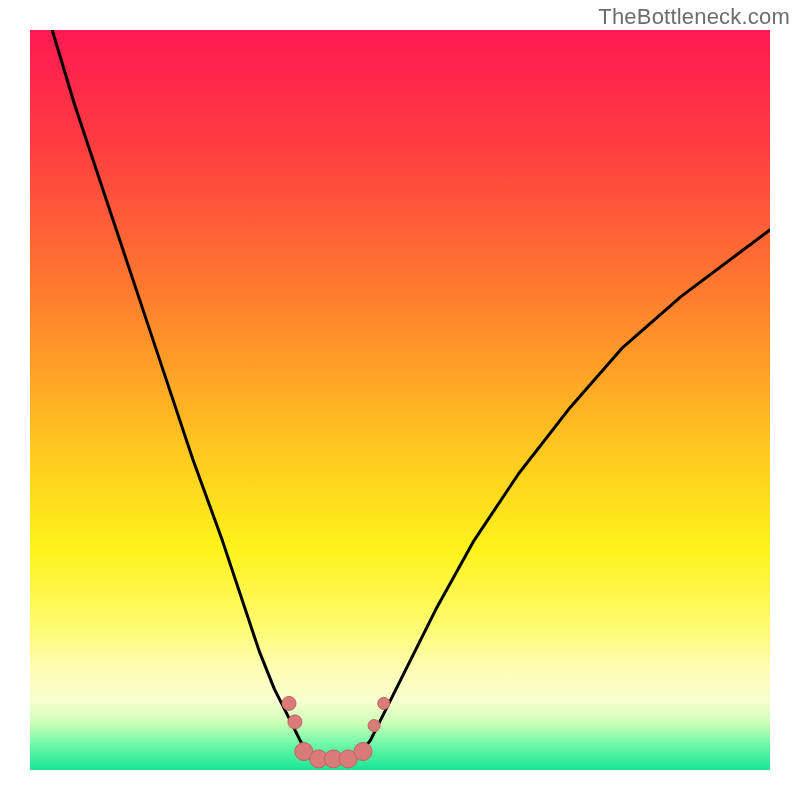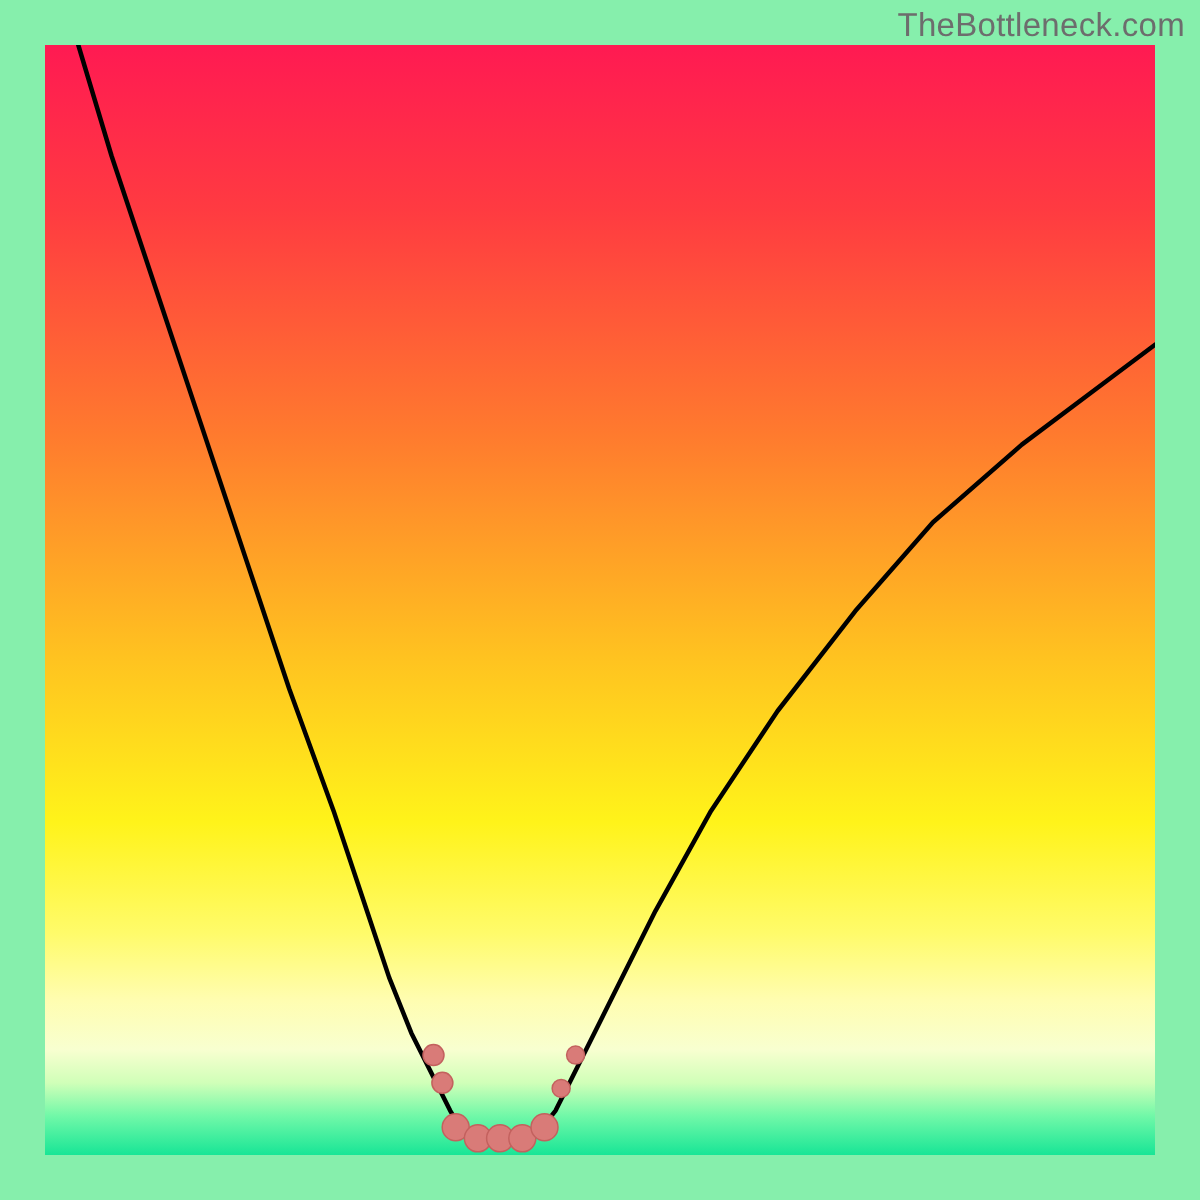--- a/index.html
+++ b/index.html
@@ -10,21 +10,21 @@
     background: #000;
     overflow: hidden;
     font-family: Arial, Helvetica, sans-serif;
   }
   .frame {
     position: absolute;
     left: 0;
     top: 0;
     width: 800px;
     height: 800px;
-    background: #86efac;
+    background: #ffffff;
   }
   .plot {
     position: absolute;
     left: 30px;
     top: 30px;
     width: 740px;
     height: 740px;
   }
   .watermark {
     position: absolute;

